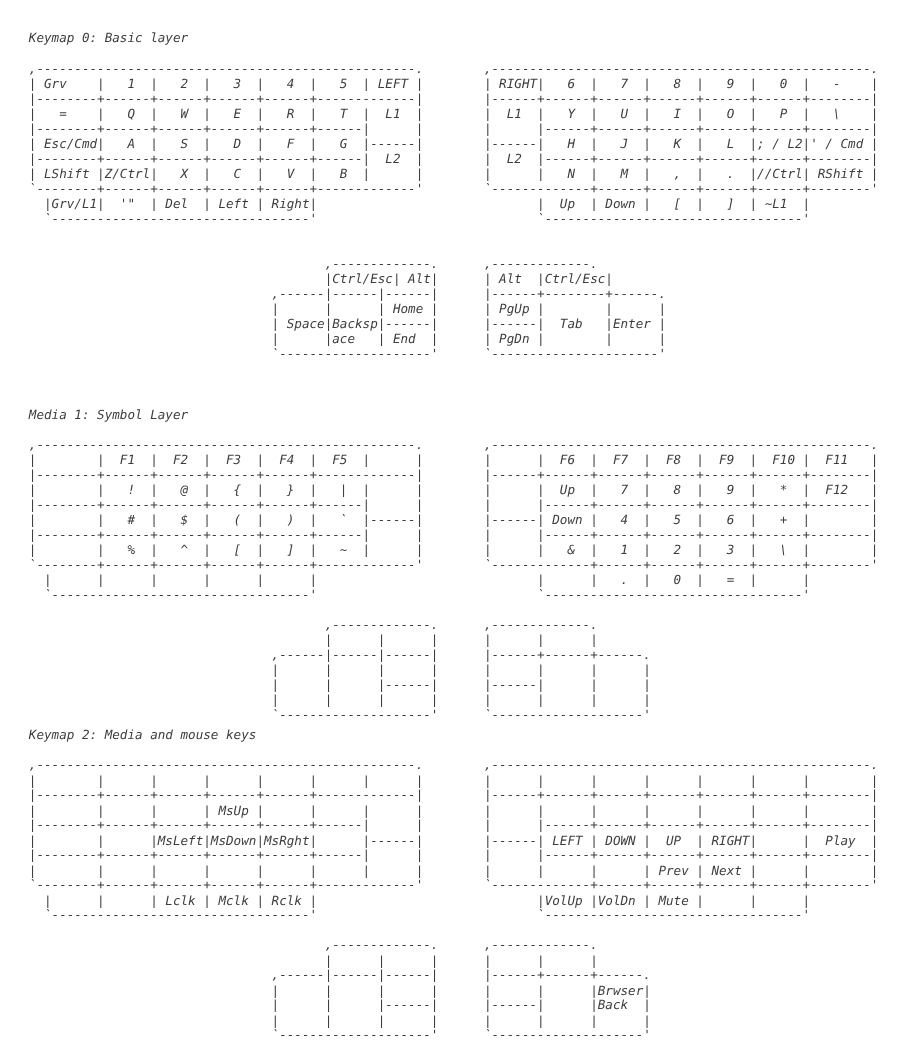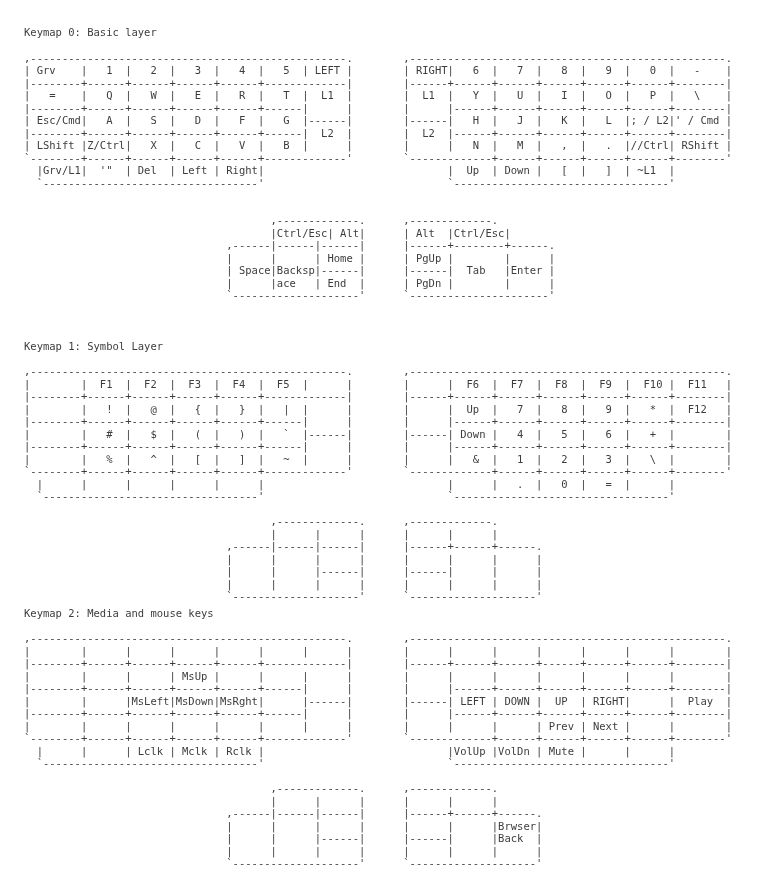--- a/index.html
+++ b/index.html
@@ -9,21 +9,21 @@
   }
   body {
     width: 765px;
     height: 883px;
     box-sizing: border-box;
     padding: 26px 0 0 24px;
     overflow: hidden;
     font-family: "DejaVu Sans Mono", "Liberation Mono", monospace;
     color: #3d3d3d;
   }
-  .keymap-section { display: block; }
+  .keymap-section { display: block; font-style: italic; }
   .keymap-title {
     font-size: 10.5px;
     line-height: 12.5px;
     margin: 0 0 13px 0;
     white-space: pre;
   }
   pre.ascii {
     margin: 0;
     font-family: "DejaVu Sans Mono", "Liberation Mono", monospace;
     font-size: 10.5px;
@@ -57,21 +57,21 @@
                                        ,-------------.      ,-------------.
                                        |Ctrl/Esc| Alt|      | Alt  |Ctrl/Esc|
                                 ,------|------|------|      |------+--------+------.
                                 |      |      | Home |      | PgUp |        |      |
                                 | Space|Backsp|------|      |------|  Tab   |Enter |
                                 |      |ace   | End  |      | PgDn |        |      |
                                 `--------------------'      `----------------------'</pre>
   </section>
 
   <section class="keymap-section s1">
-    <div class="keymap-title">Keymap 1: Symbol Layer</div>
+    <div class="keymap-title">Media 1: Symbol Layer</div>
     <pre class="ascii">,--------------------------------------------------.        ,--------------------------------------------------.
 |        |  F1  |  F2  |  F3  |  F4  |  F5  |      |        |      |  F6  |  F7  |  F8  |  F9  |  F10 |  F11   |
 |--------+------+------+------+------+-------------|        |------+------+------+------+------+------+--------|
 |        |   !  |   @  |   {  |   }  |   |  |      |        |      |  Up  |   7  |   8  |   9  |   *  |  F12   |
 |--------+------+------+------+------+------|      |        |      |------+------+------+------+------+--------|
 |        |   #  |   $  |   (  |   )  |   `  |------|        |------| Down |   4  |   5  |   6  |   +  |        |
 |--------+------+------+------+------+------|      |        |      |------+------+------+------+------+--------|
 |        |   %  |   ^  |   [  |   ]  |   ~  |      |        |      |   &amp;  |   1  |   2  |   3  |   \  |        |
 `--------+------+------+------+------+-------------'        `-------------+------+------+------+------+--------'
   |      |      |      |      |      |                             |      |   .  |   0  |   =  |      |

